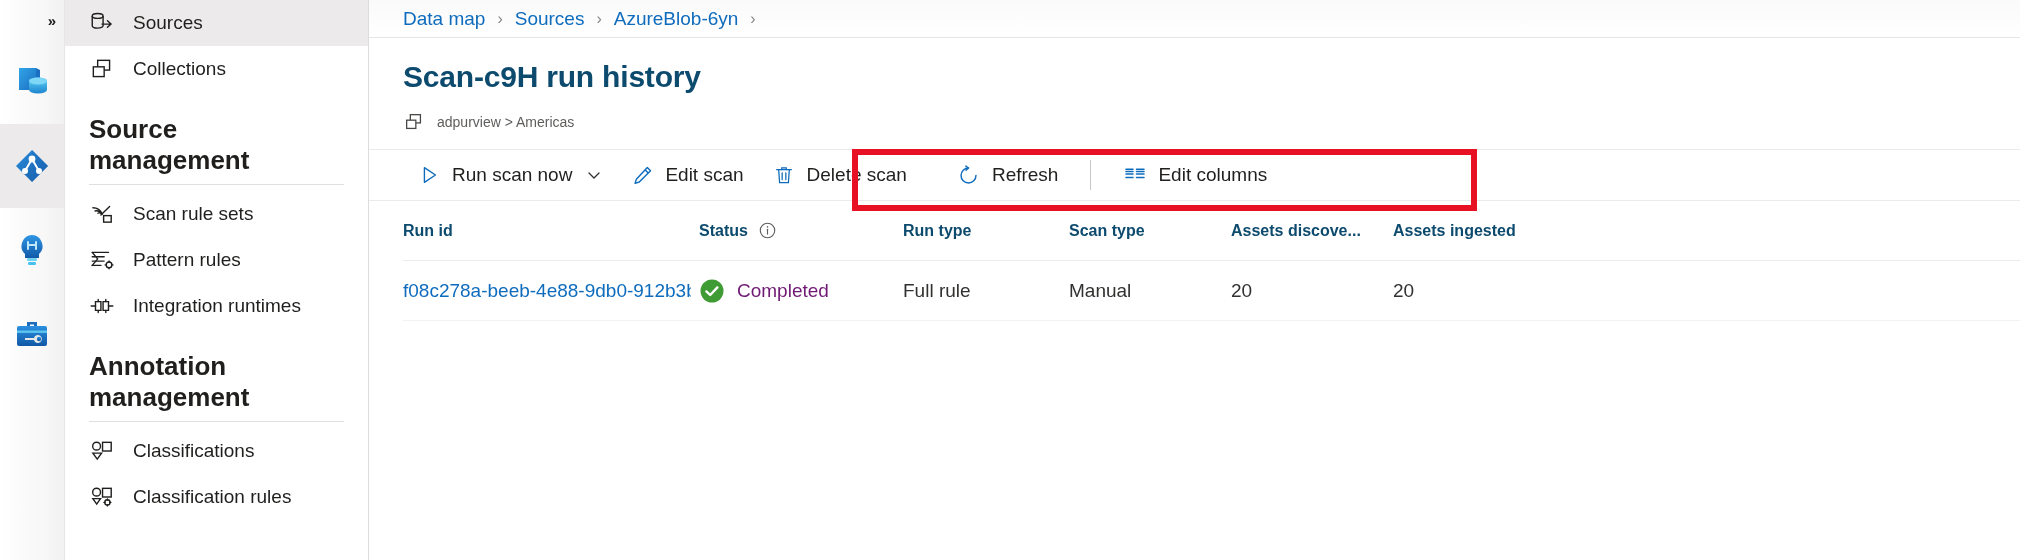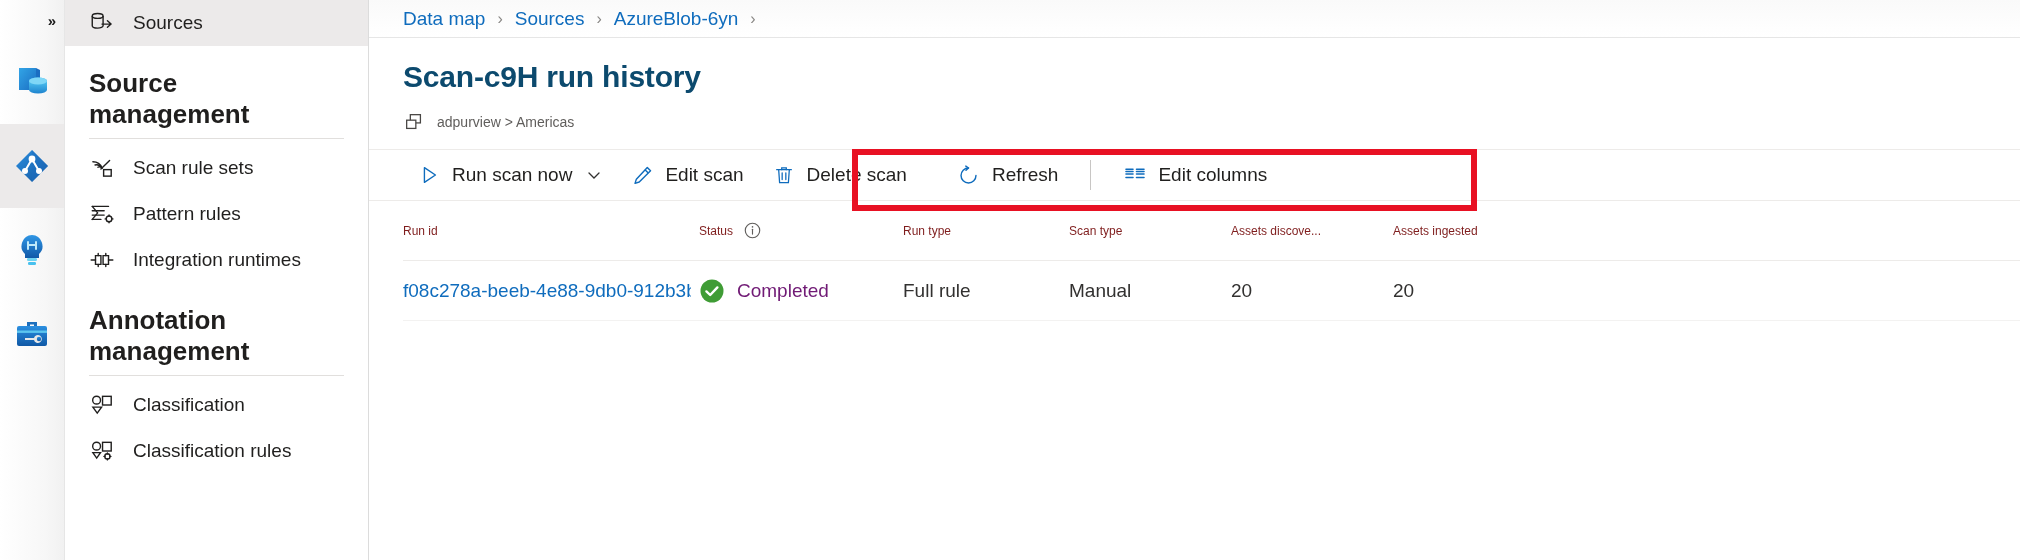--- a/index.html
+++ b/index.html
@@ -202,23 +202,23 @@
   
   .table { padding-left: 34px; padding-right: 0; }
   .trow {
     display: flex;
     align-items: center;
     box-sizing: border-box;
   }
   .thead {
     height: 60px;
     border-bottom: 1px solid #edebe9;
-    font-size: 12px;
-    font-weight: 400;
-    color: #7f1d1d;
+    font-size: 16px;
+    font-weight: 700;
+    color: #0c4a6e;
   }
   .tbody-row {
     height: 60px;
     border-bottom: 1px solid #f3f2f1;
     font-size: 19px;
     color: #323130;
     cursor: pointer;
   }
   .c-runid   { flex: 0 0 296px; min-width:0; }
   .c-status  { flex: 0 0 204px; min-width:0; display:flex; align-items:center; }
@@ -324,20 +324,29 @@
       <span class="nav-ico">
         <svg width="26" height="26" viewBox="0 0 24 24" fill="none" stroke="#201f1e" stroke-width="1.3">
           <ellipse cx="8" cy="5.5" rx="5" ry="2.2"></ellipse>
           <path d="M3 5.5 v9 a5 2.2 0 0 0 10 0 v-9"></path>
           <path d="M12 13 h8 M17 10 l3.4 3 -3.4 3" stroke-linecap="round" stroke-linejoin="round"></path>
         </svg>
       </span>
       <span class="nav-label">Sources</span>
     </div>
 
+    <div class="nav-item">
+      <span class="nav-ico">
+        <svg width="26" height="26" viewBox="0 0 24 24" fill="none" stroke="#201f1e" stroke-width="1.3">
+          <rect x="8" y="4" width="11" height="9"></rect>
+          <rect x="4" y="10" width="10" height="9" fill="#ffffff"></rect>
+        </svg>
+      </span>
+      <span class="nav-label">Collections</span>
+    </div>
 
     <div class="nav-group">Source management</div>
     <div class="nav-sep"></div>
 
     <div class="nav-item">
       <span class="nav-ico">
         <svg width="26" height="26" viewBox="0 0 24 24" fill="none" stroke="#201f1e" stroke-width="1.3">
           <path d="M12 12 A9 9 0 0 0 3.6 6.2" stroke-linecap="round"></path>
           <path d="M12 12 A6 6 0 0 0 5.6 9.2" stroke-linecap="round"></path>
           <path d="M12 12 A3 3 0 0 0 8.2 11.3" stroke-linecap="round"></path>
@@ -376,21 +385,21 @@
     <div class="nav-sep"></div>
 
     <div class="nav-item">
       <span class="nav-ico">
         <svg width="26" height="26" viewBox="0 0 24 24" fill="none" stroke="#201f1e" stroke-width="1.3">
           <circle cx="7" cy="7.5" r="3.6"></circle>
           <rect x="12.5" y="4" width="8" height="8"></rect>
           <path d="M3.6 14 h8 L7.6 19.5 z"></path>
         </svg>
       </span>
-      <span class="nav-label">Classification</span>
+      <span class="nav-label">Classifications</span>
     </div>
 
     <div class="nav-item">
       <span class="nav-ico">
         <svg width="26" height="26" viewBox="0 0 24 24" fill="none" stroke="#201f1e" stroke-width="1.3">
           <circle cx="7" cy="7.5" r="3.6"></circle>
           <rect x="12.5" y="4" width="8" height="8"></rect>
           <path d="M3.6 13.5 h7 L7.1 18.5 z"></path>
           <circle cx="17" cy="17" r="2.4"></circle>
           <path d="M17 13.8 v0.9 M17 19.3 v0.9 M13.8 17 h0.9 M19.3 17 h0.9" stroke-linecap="round"></path>

